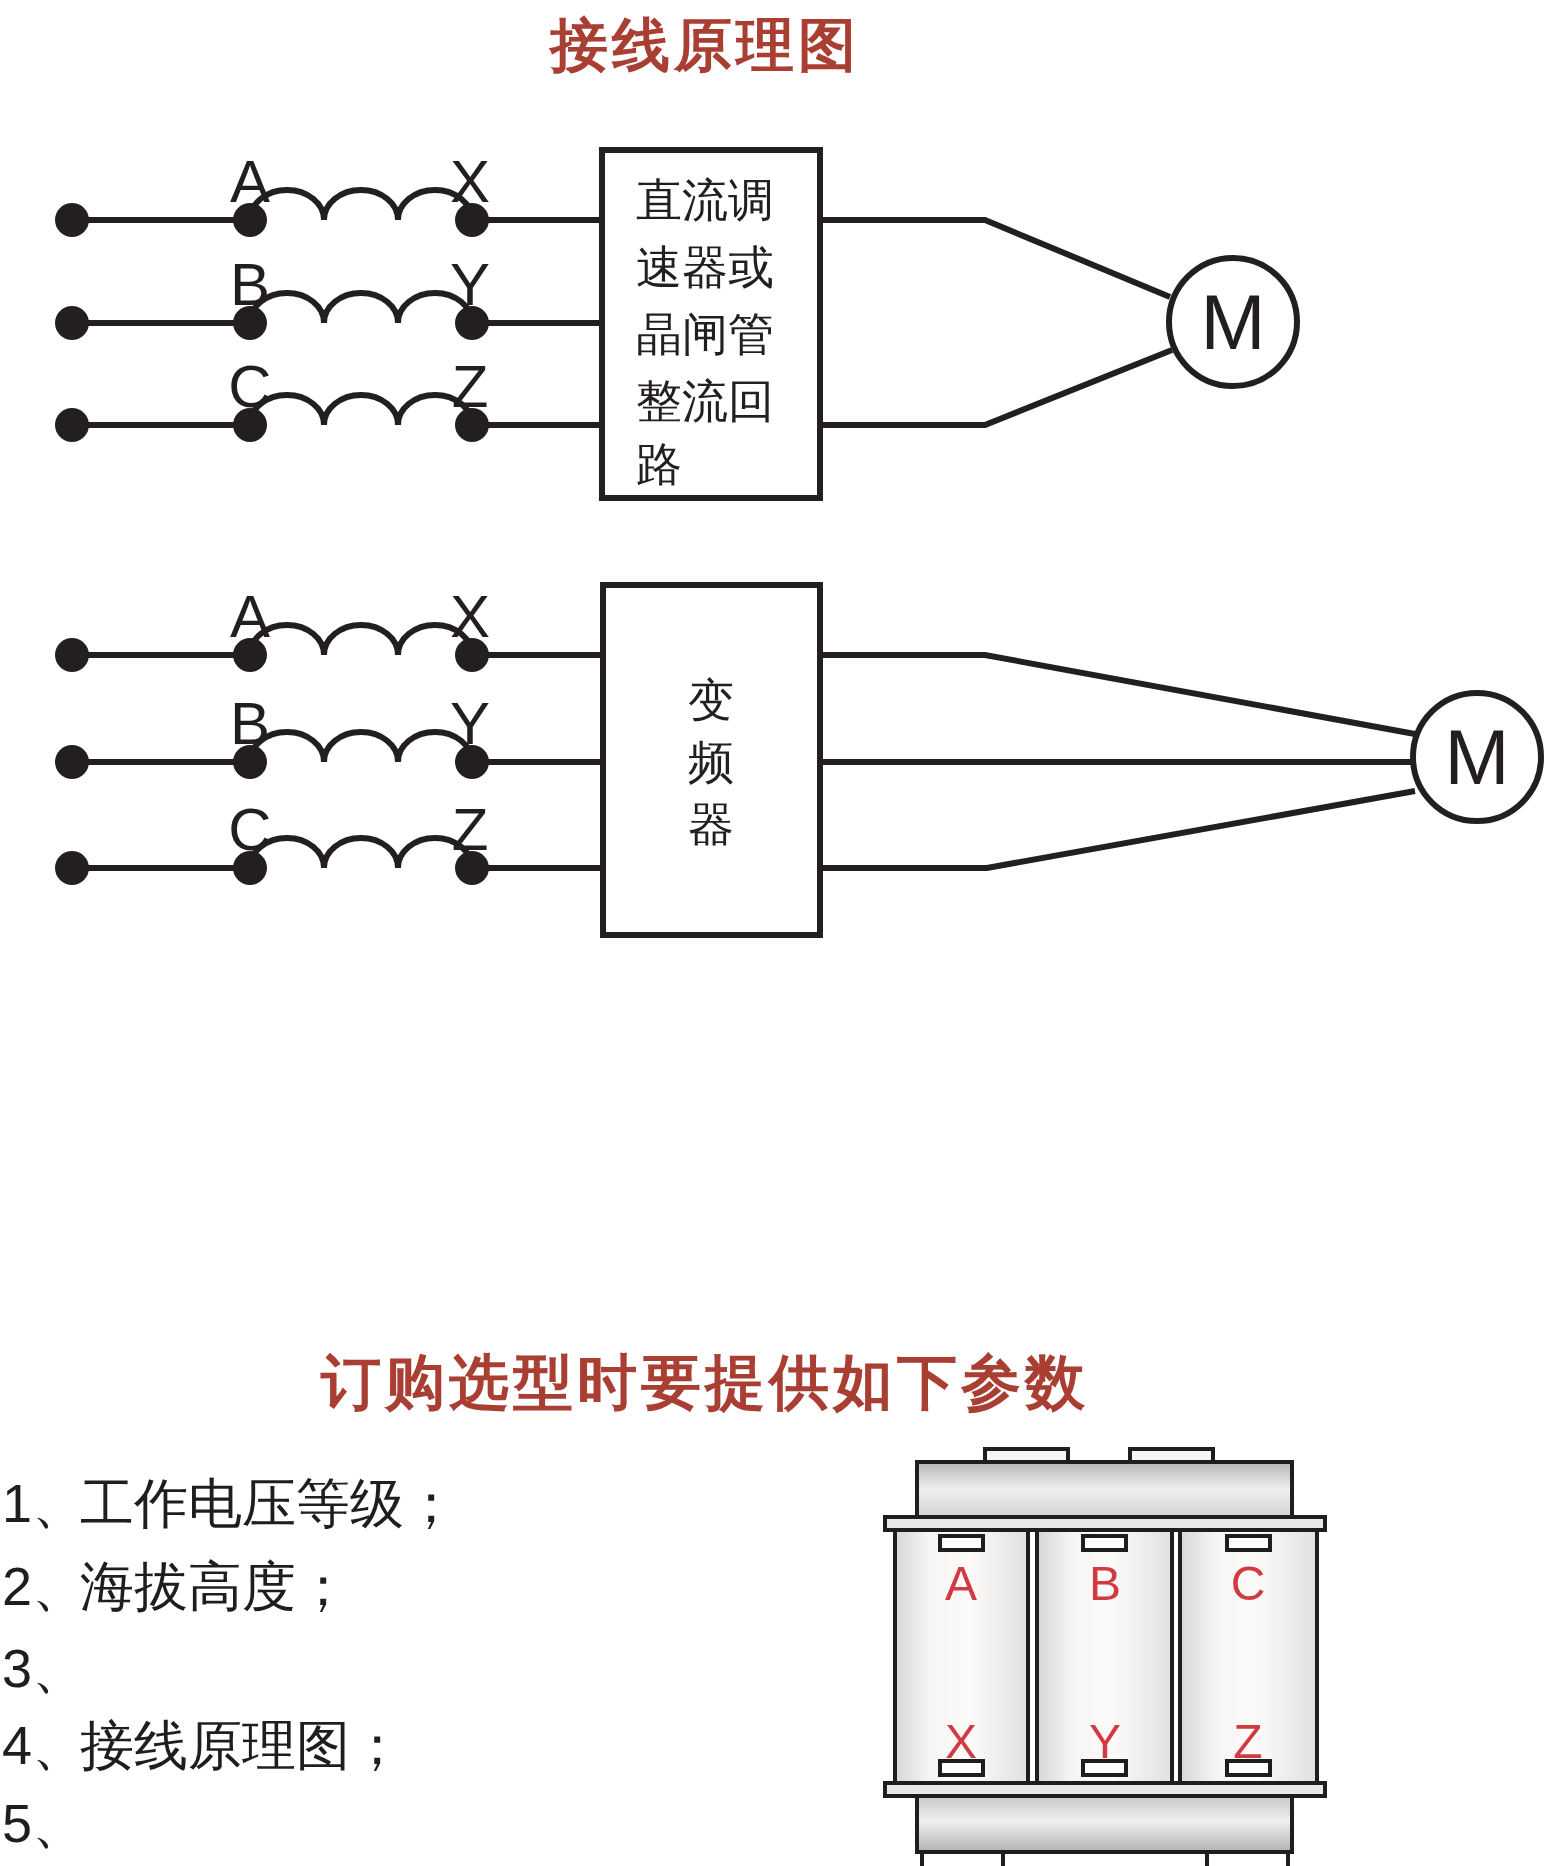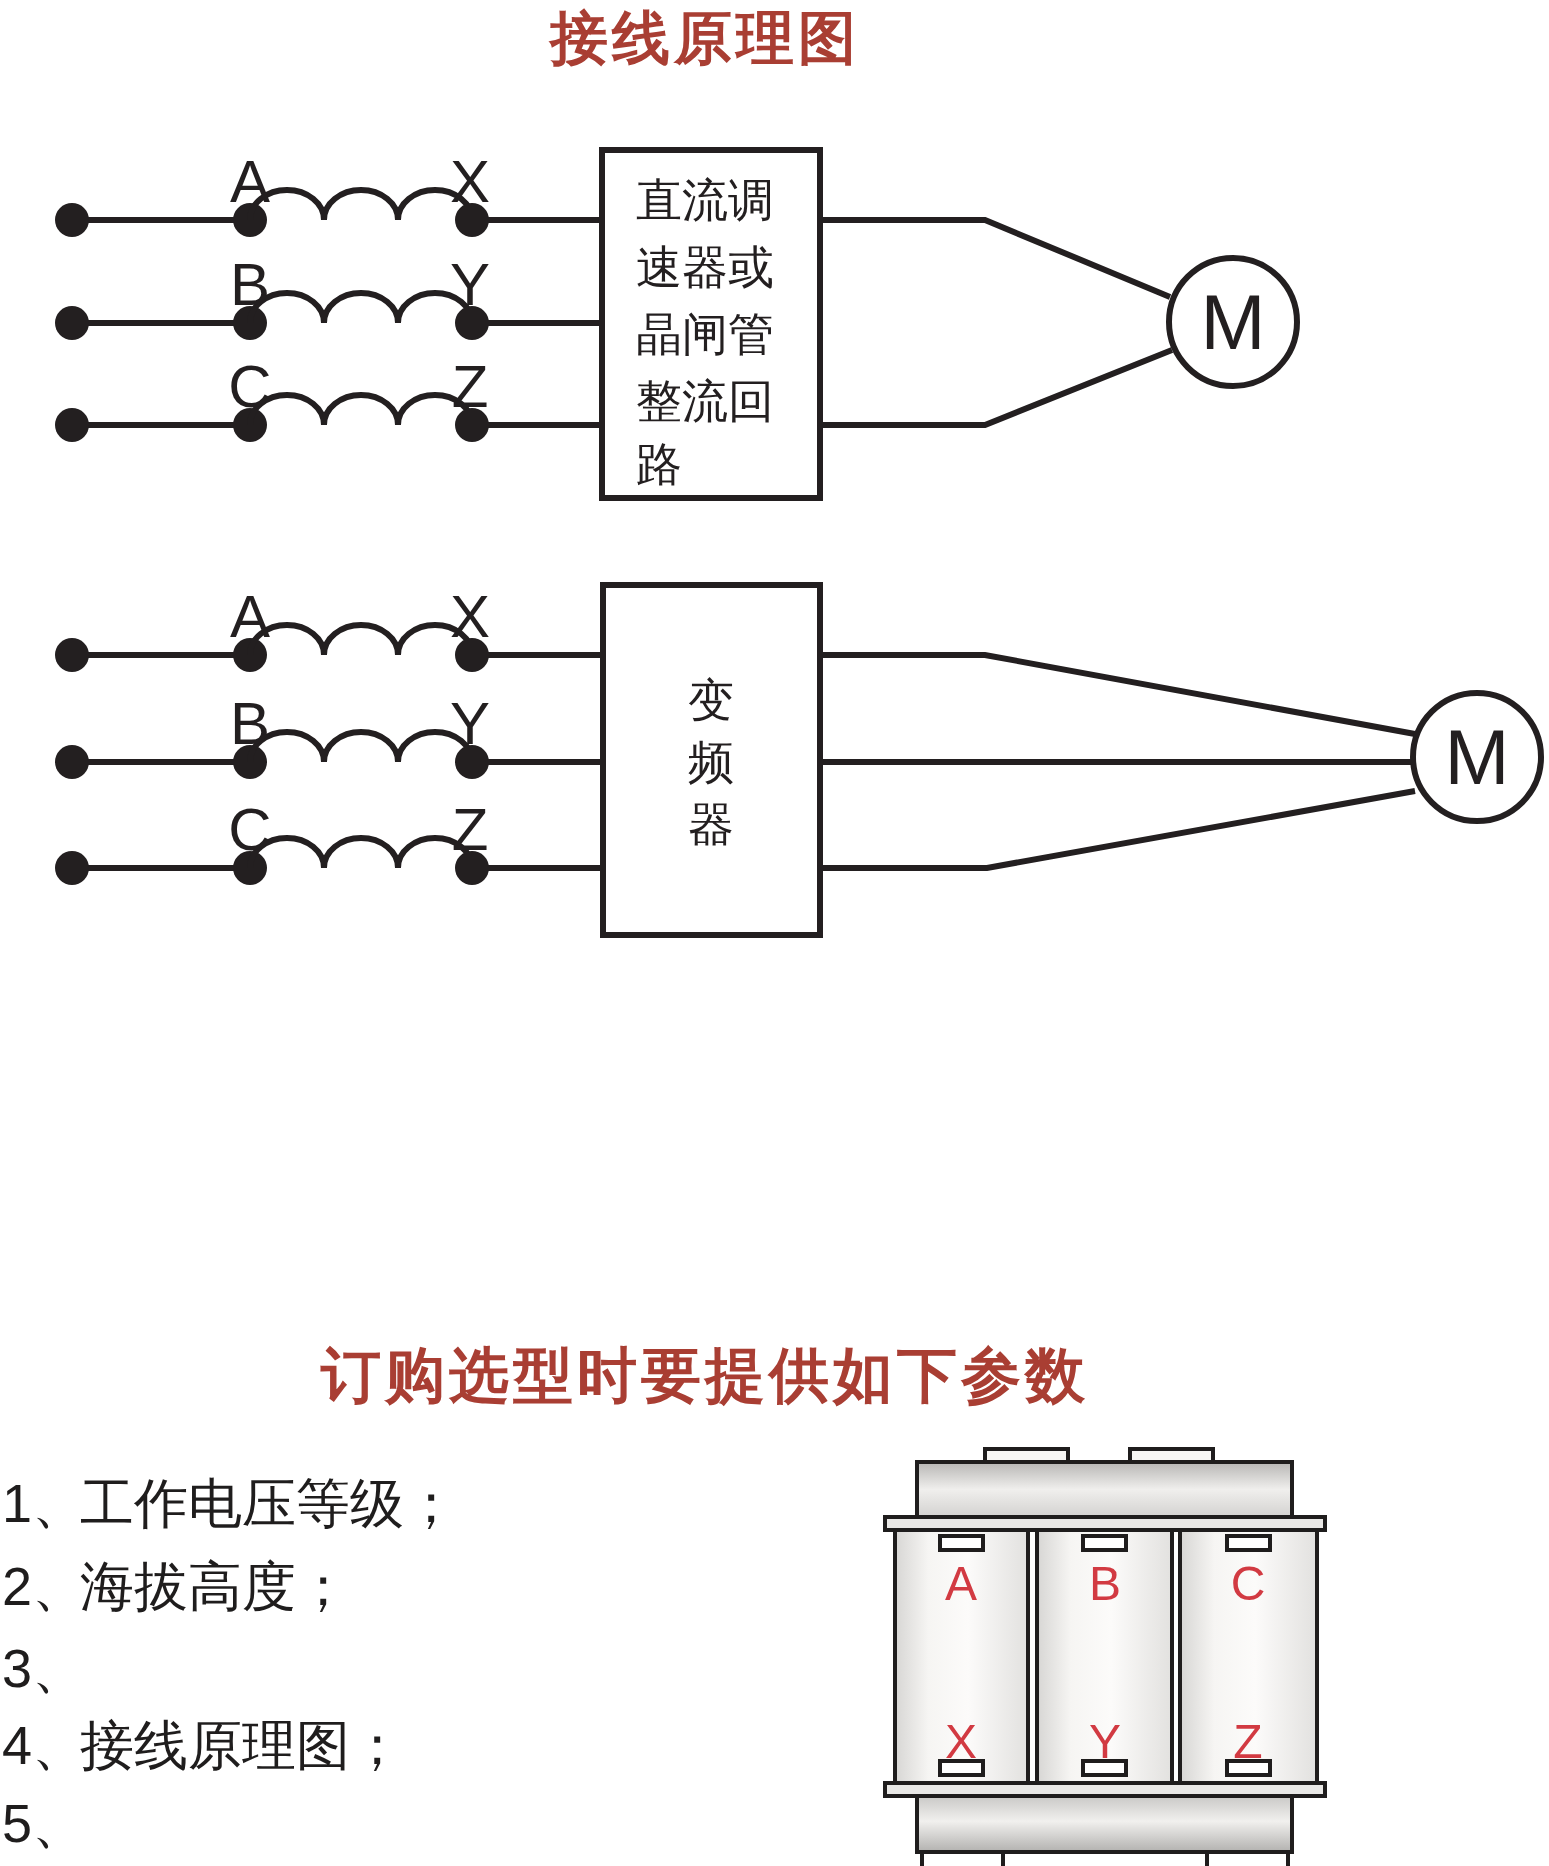--- a/index.html
+++ b/index.html
@@ -4,21 +4,21 @@
 <style>
   html,body { margin:0; padding:0; background:#ffffff; }
   #page {
     position:relative; width:1549px; height:1866px; background:#ffffff;
     overflow:hidden; font-family:"Liberation Sans", sans-serif;
   }
   .layer { position:absolute; left:0; top:0; }
   .title {
     position:absolute; left:0; width:1410px; text-align:center;
     font-weight:bold; color:#a93e33; letter-spacing:4px;
-    font-family:"Liberation Sans", sans-serif; white-space:nowrap;
+    font-family:"Liberation Sans", sans-serif; white-space:nowrap;margin-top:7px;
   }
   #title1 { top:0px;   font-size:58px; }
   #title2 { top:1336px; font-size:60px; }
   .list-item {
     position:absolute; left:2px; display:flex; align-items:baseline;
     font-size:54px; color:#1f1d1d; white-space:nowrap;
   }
   .list-item .num { display:inline-block; width:78px; }
   
   .w    { stroke:#231f20; stroke-width:6; fill:none; }

